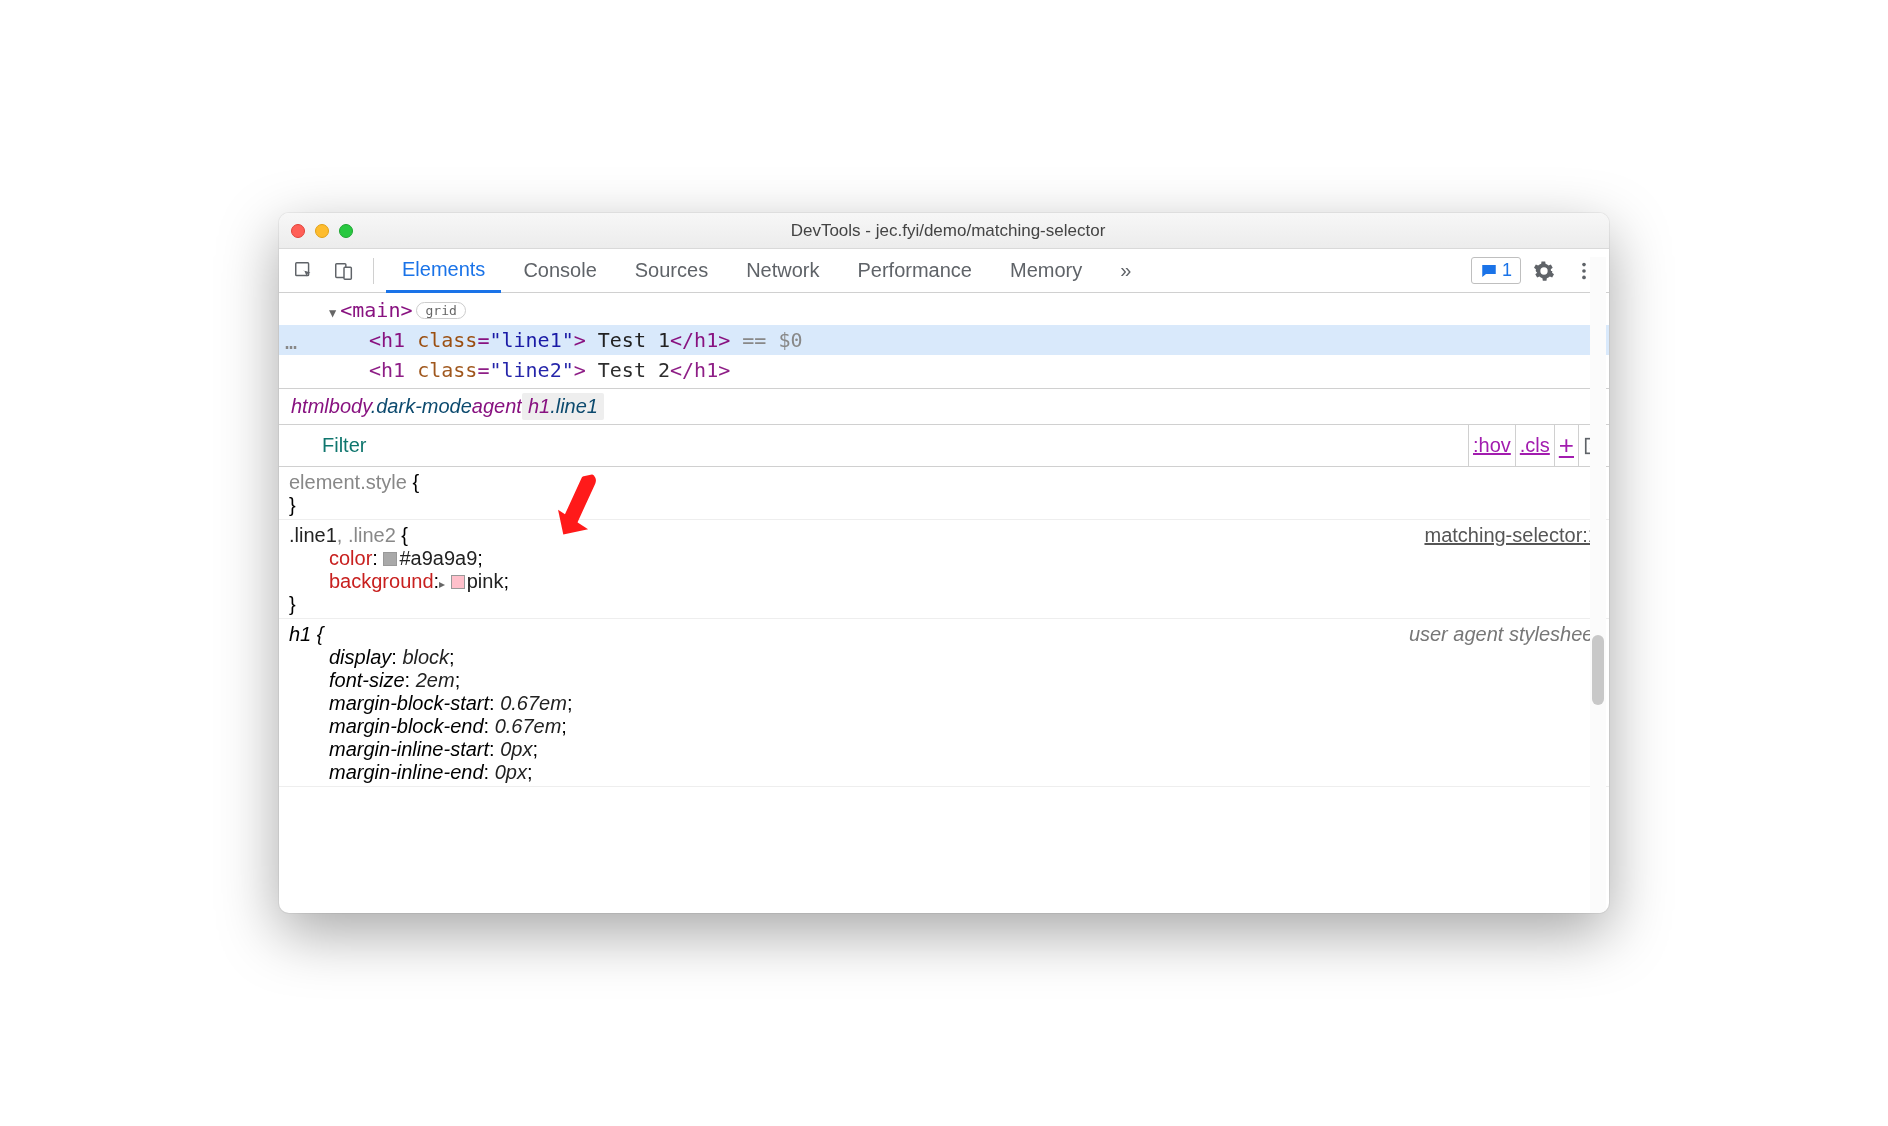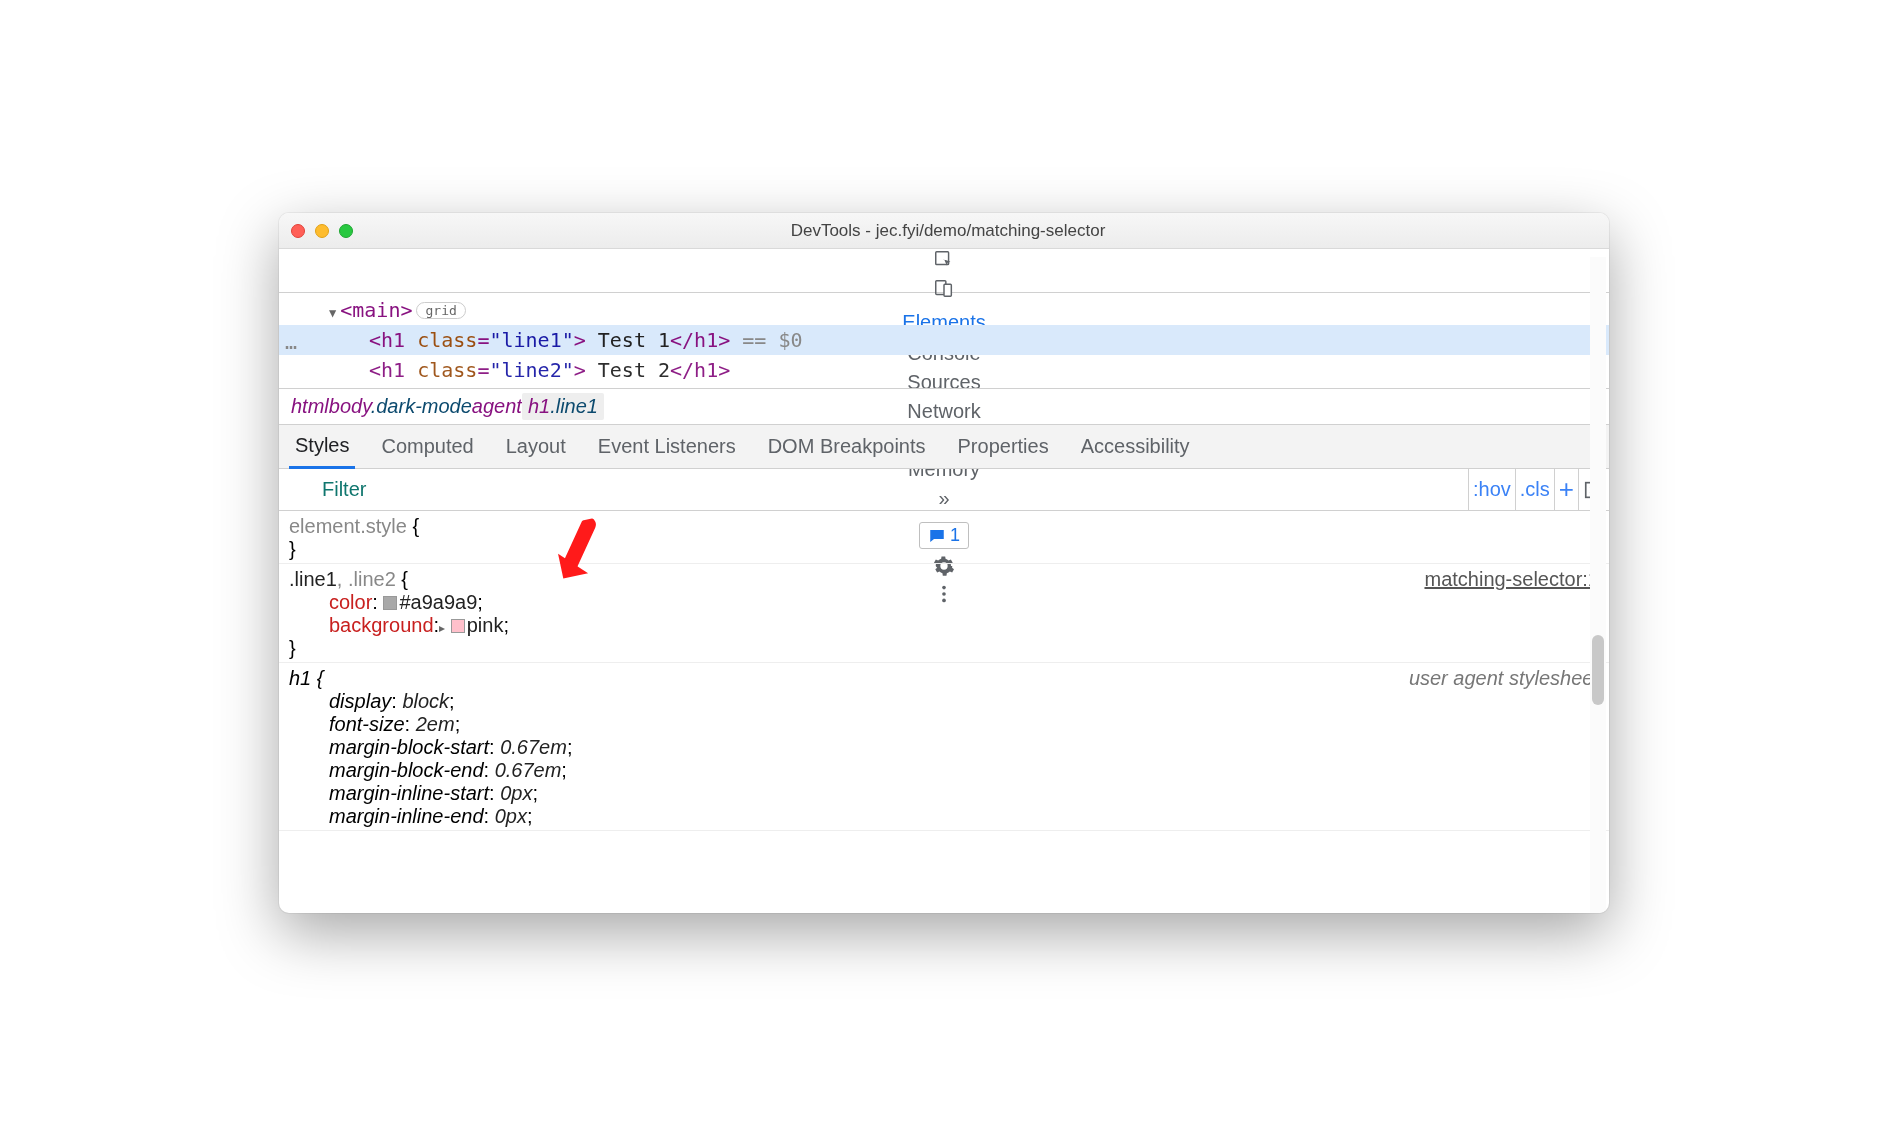--- a/index.html
+++ b/index.html
@@ -43,21 +43,20 @@
   
   .maintabs {
     height: 44px;
     border-bottom: 1px solid #d0d0d0;
     display:flex;
     align-items:center;
     padding: 0 8px;
     font-size: 20px;
     color:#5f6368;
     gap: 6px;
-    flex-direction: column;
   }
   .iconbtn { width:34px; height:34px; display:flex; align-items:center; justify-content:center; color:#5f6368; border-radius:3px; }
   .iconbtn svg { width:22px; height:22px; }
   .tab { padding: 0 16px; height:44px; display:flex; align-items:center; cursor:default; }
   .tab.active { color:#1a73e8; border-bottom:3px solid #1a73e8; font-weight:500; margin-bottom:-1px;}
   .spacer { flex:1; }
   .badge {
     display:flex; align-items:center; gap:4px;
     border:1px solid #bfbfbf; border-radius:3px; padding:2px 8px; color:#1a73e8; font-size:18px;
   }
@@ -98,21 +97,21 @@
     display:flex; align-items:center; gap:20px; padding:0 10px; font-size:20px; color:#5f6368;
   }
   .subtabs .stab { height:44px; display:flex; align-items:center; padding:0 6px;}
   .subtabs .stab.active { color:#202124; border-bottom:3px solid #1a73e8; margin-bottom:-1px; font-weight:500;}
   
   .filterbar {
     height:42px; border-bottom:1px solid #d0d0d0; display:flex; align-items:center;
     font-size:20px; color:#888;
   }
   .filter-input { flex:1; padding:0 10px; color:#0f766e;margin-left:33px; }
-  .fbtn { border-left:1px solid #d0d0d0; height:100%; display:flex; align-items:center; padding:0 4px; color:#3b82f6;}
+  .fbtn { border-left:1px solid #d0d0d0; height:100%; display:flex; align-items:center; padding:0 4px; color:#a21caf;text-decoration:underline;}
   
   .styles { font-family: Liberation Sans, sans-serif; font-size:20px; position:relative; flex:1; overflow:hidden;}
   .rule { padding:4px 10px 2px 10px; border-bottom:1px solid #eee; position:relative;}
   .sel-gray { color:#888;}
   .sel-black { color:#222;}
   .swatch { display:inline-block; width:14px; height:14px; border:1px solid #999; vertical-align:-1px; margin-right:2px;}
   .prop { color:#c8201f;}
   .val { color:#222;}
   .src { position:absolute; right:10px; top:4px; color:#555; text-decoration: underline;}
   .src.ua { font-style:italic; color:#777; text-decoration:none;}
@@ -198,29 +197,20 @@
     </div>
   </div>
 
   <div class="crumbs">
     <span>html</span>
     <span>body<span class="cls">.dark-mode</span></span>
     <span>agent</span>
     <span class="last">h1<span class="cls">.line1</span></span>
   </div>
 
-  <div class="subtabs">
-    <div class="stab active">Styles</div>
-    <div class="stab">Computed</div>
-    <div class="stab">Layout</div>
-    <div class="stab">Event Listeners</div>
-    <div class="stab">DOM Breakpoints</div>
-    <div class="stab">Properties</div>
-    <div class="stab">Accessibility</div>
-  </div>
 
   <div class="filterbar">
     <div class="filter-input">Filter</div>
     <div class="fbtn">:hov</div>
     <div class="fbtn">.cls</div>
     <div class="fbtn" style="font-size:26px;font-weight:300">+</div>
     <div class="fbtn">
       <svg width="22" height="22" viewBox="0 0 24 24" fill="none" stroke="#5f6368" stroke-width="1.8">
           <rect x="3" y="4" width="18" height="16"></rect>
           <line x1="14" y1="4" x2="14" y2="20"></line>

